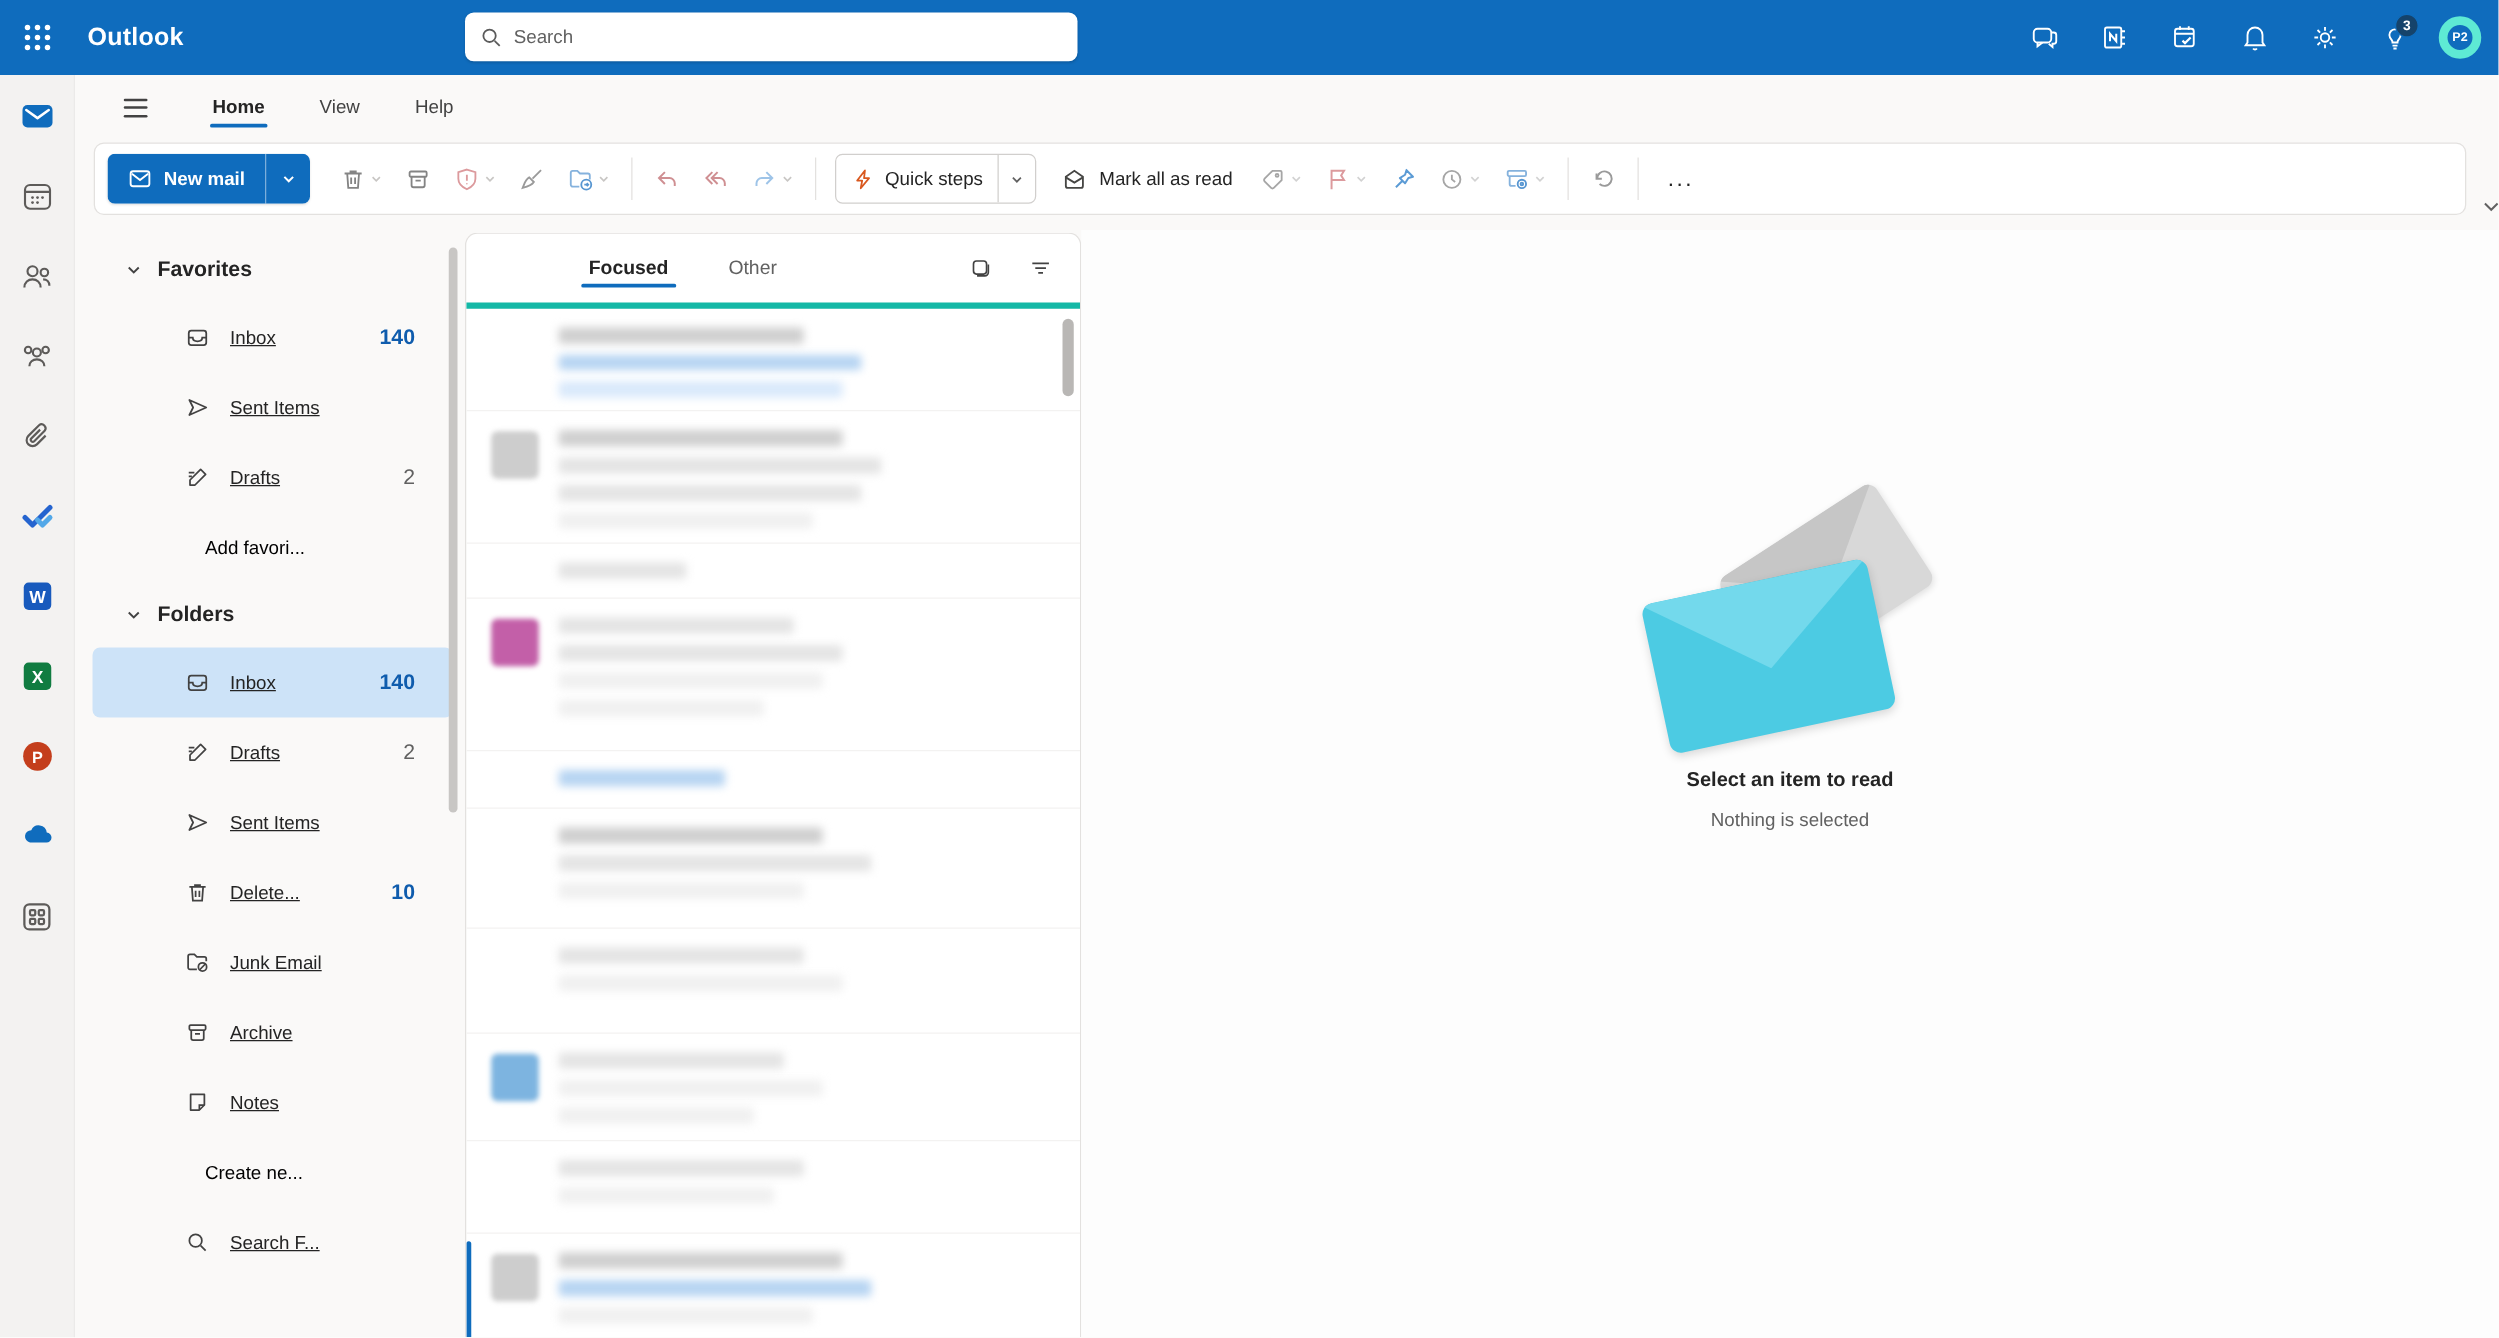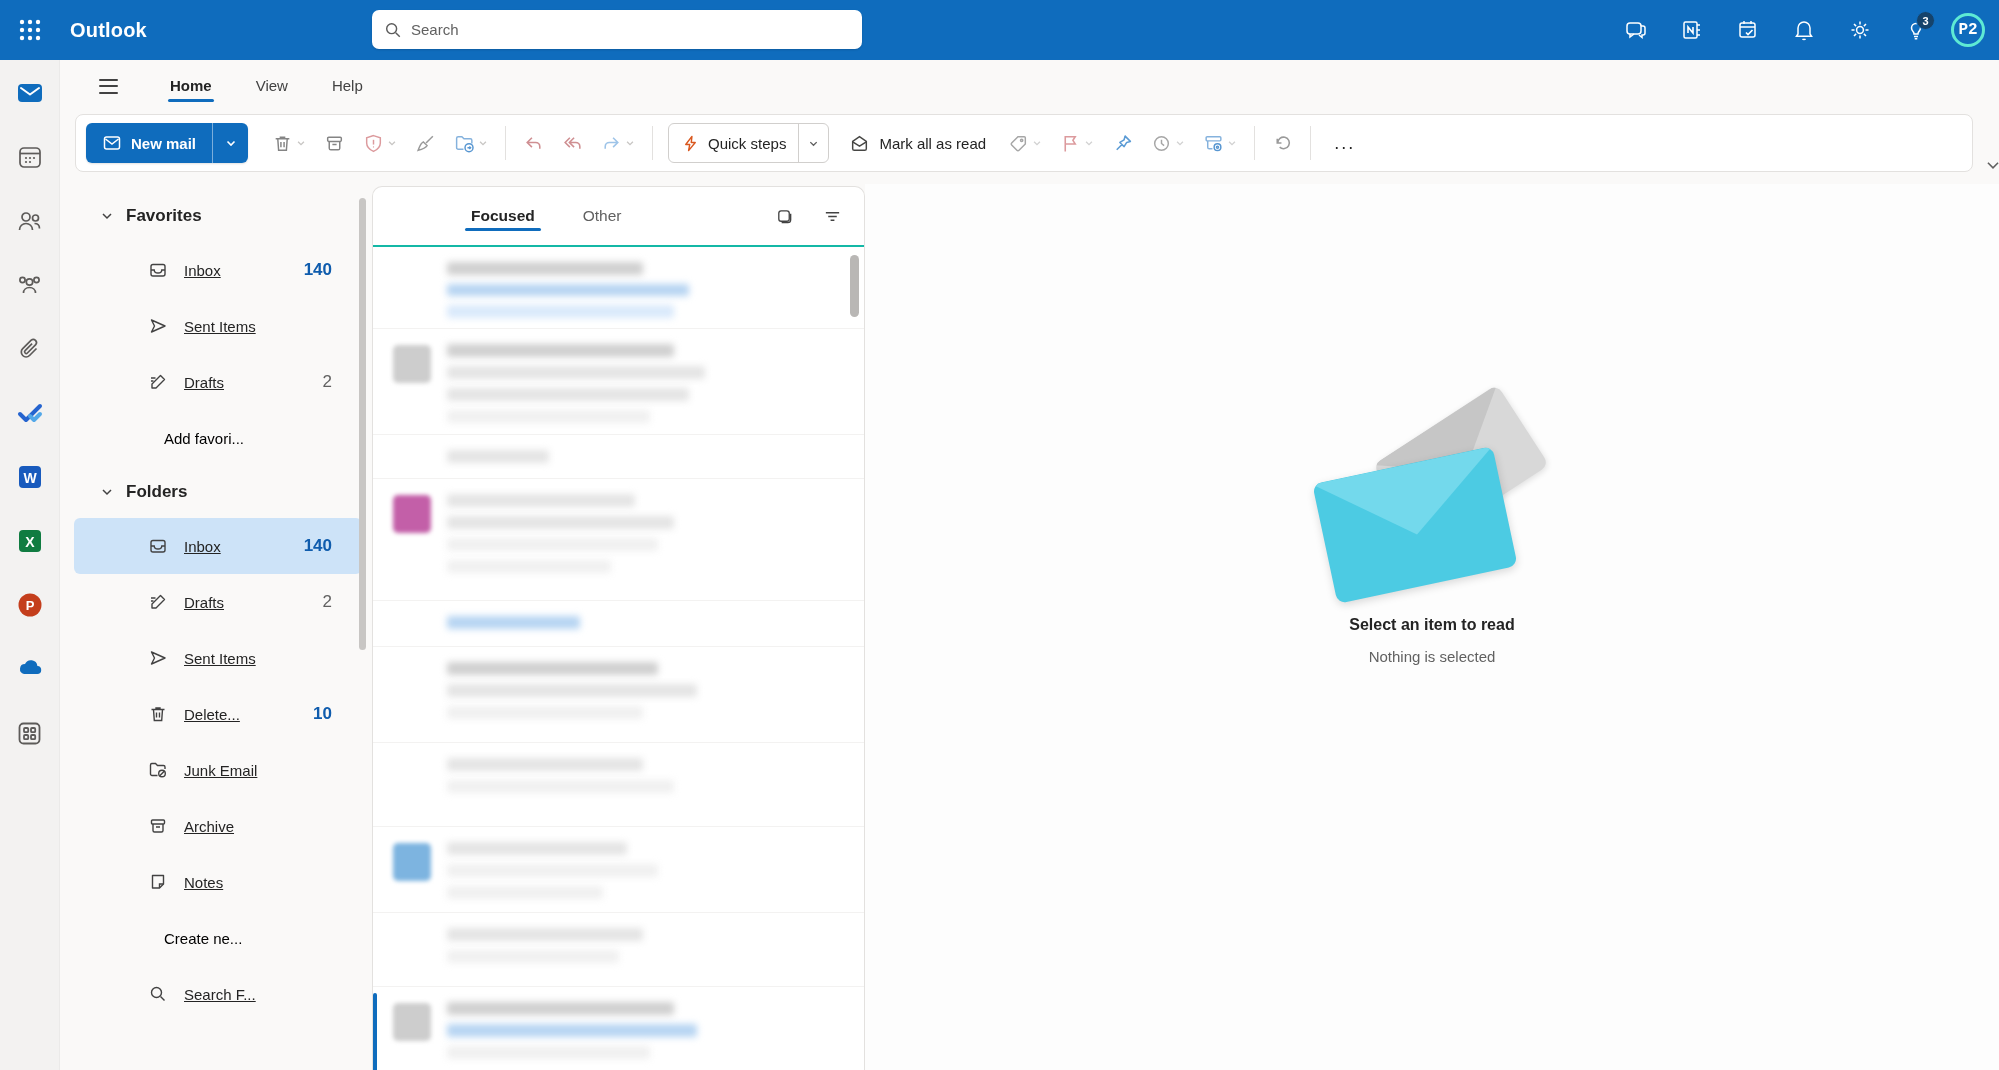--- a/index.html
+++ b/index.html
@@ -9,21 +9,21 @@
   
   .topbar { height:60px; background:#0f6cbd; display:flex; align-items:center; flex-shrink:0; position:relative; }
   .waffle { width:60px; height:60px; display:flex; align-items:center; justify-content:center; cursor:pointer; }
   .topbar-title { color:#fff; font-size:20px; font-weight:700; margin-left:10px; letter-spacing:.2px; }
   .searchbox { position:absolute; left:372px; top:10px; width:490px; height:39px; background:#fff; border-radius:7px; display:flex; align-items:center; padding:0 12px; gap:9px; box-shadow:0 1px 2px rgba(0,0,0,.15); }
   .searchbox input { border:none; outline:none; font-size:15px; flex:1; color:#242424; background:transparent; font-family:inherit; }
   .searchbox input::placeholder { color:#616161; }
   .top-icons { position:absolute; right:14px; top:0; height:60px; display:flex; align-items:center; gap:14px; }
   .tico { width:42px; height:42px; display:flex; align-items:center; justify-content:center; position:relative; cursor:pointer; border-radius:4px; }
   .badge { position:absolute; top:2px; right:2px; min-width:19px; height:19px; background:#15436b; border:1px solid #0f6cbd; color:#fff; border-radius:50%; font-size:11px; display:flex; align-items:center; justify-content:center; font-weight:700; }
-  .avatar { width:34px; height:34px; border-radius:50%; border:3px solid #5eead4; color:#fff; display:flex; align-items:center; justify-content:center; font-size:16px; font-weight:700; cursor:pointer;font-family:Liberation Mono, monospace; }
+  .avatar { width:34px; height:34px; border-radius:50%; border:7px solid #5eead4; color:#fff; display:flex; align-items:center; justify-content:center; font-size:10px; font-weight:700; cursor:pointer; }
 
   
   .shell { flex:1; display:flex; overflow:hidden; }
   .rail { width:60px; background:#f3f2f1; border-right:1px solid #ebeae9; display:flex; flex-direction:column; align-items:center; padding-top:16px; gap:30px; flex-shrink:0; }
   .rail .ric { width:34px; height:34px; display:flex; align-items:center; justify-content:center; cursor:pointer; border-radius:5px; }
 
   .main { flex:1; display:flex; flex-direction:column; overflow:hidden; position:relative; }
 
   
   .ribbon-tabs { height:52px; display:flex; align-items:center; padding-left:28px; gap:8px; background:#faf9f8; }
@@ -59,21 +59,21 @@
   .frow.sel { background:#cde3f8; }
   .flabel { font-size:15px; color:#242424; white-space:nowrap;text-decoration:underline; }
   .fcount { margin-left:auto; font-size:17px; color:#616161; }
   .fcount.unread { color:#0f5cad; font-weight:700; }
   .flink { font-size:15px; color:#000000; }
   .frow.linkrow { padding-left:90px; }
   .fscroll { position:absolute; right:6px; top:14px; width:7px; height:452px; background:#c8c6c4; border-radius:4px; cursor:pointer; }
 
   
   .mlist { width:493px; flex-shrink:0; background:#fff; border:1px solid #e3e1df; border-bottom:none; border-radius:10px 10px 0 0; margin-top:2px; display:flex; flex-direction:column; overflow:hidden; position:relative; }
-  .ml-head { height:60px; display:flex; align-items:center; padding:0 18px 0 96px; gap:44px; border-bottom:2px solid #14b8a6; flex-shrink:0; }
+  .ml-head { height:60px; display:flex; align-items:center; padding:0 18px 0 96px; gap:44px; border-bottom:5px solid #14b8a6; flex-shrink:0; }
   .ml-tab { font-size:15.5px; color:#616161; position:relative; padding:16px 2px; cursor:pointer; }
   .ml-tab.active { color:#242424; font-weight:700; }
   .ml-tab.active::after { content:""; position:absolute; left:-4px; right:-4px; bottom:10px; height:3px; background:#0f6cbd; border-radius:2px; }
   .ml-head-icons { margin-left:auto; display:flex; gap:20px; align-items:center; }
   .ml-hic { cursor:pointer; display:flex; align-items:center; justify-content:center; width:28px; height:28px; border-radius:4px; }
   .ml-body { flex:1; overflow:hidden; position:relative; }
   .email-item { position:relative; border-bottom:1px solid #f3f2f1; padding:12px 26px 10px 74px; display:flex; cursor:pointer; }
   .email-item.sel::before { content:""; position:absolute; left:0; top:6px; bottom:6px; width:4px; background:#0f6cbd; border-radius:2px; }
   .eav { position:absolute; left:20px; top:16px; width:38px; height:38px; border-radius:5px; filter:blur(2px); }
   .elines { flex:1; display:flex; flex-direction:column; gap:9px; padding-top:3px; }

